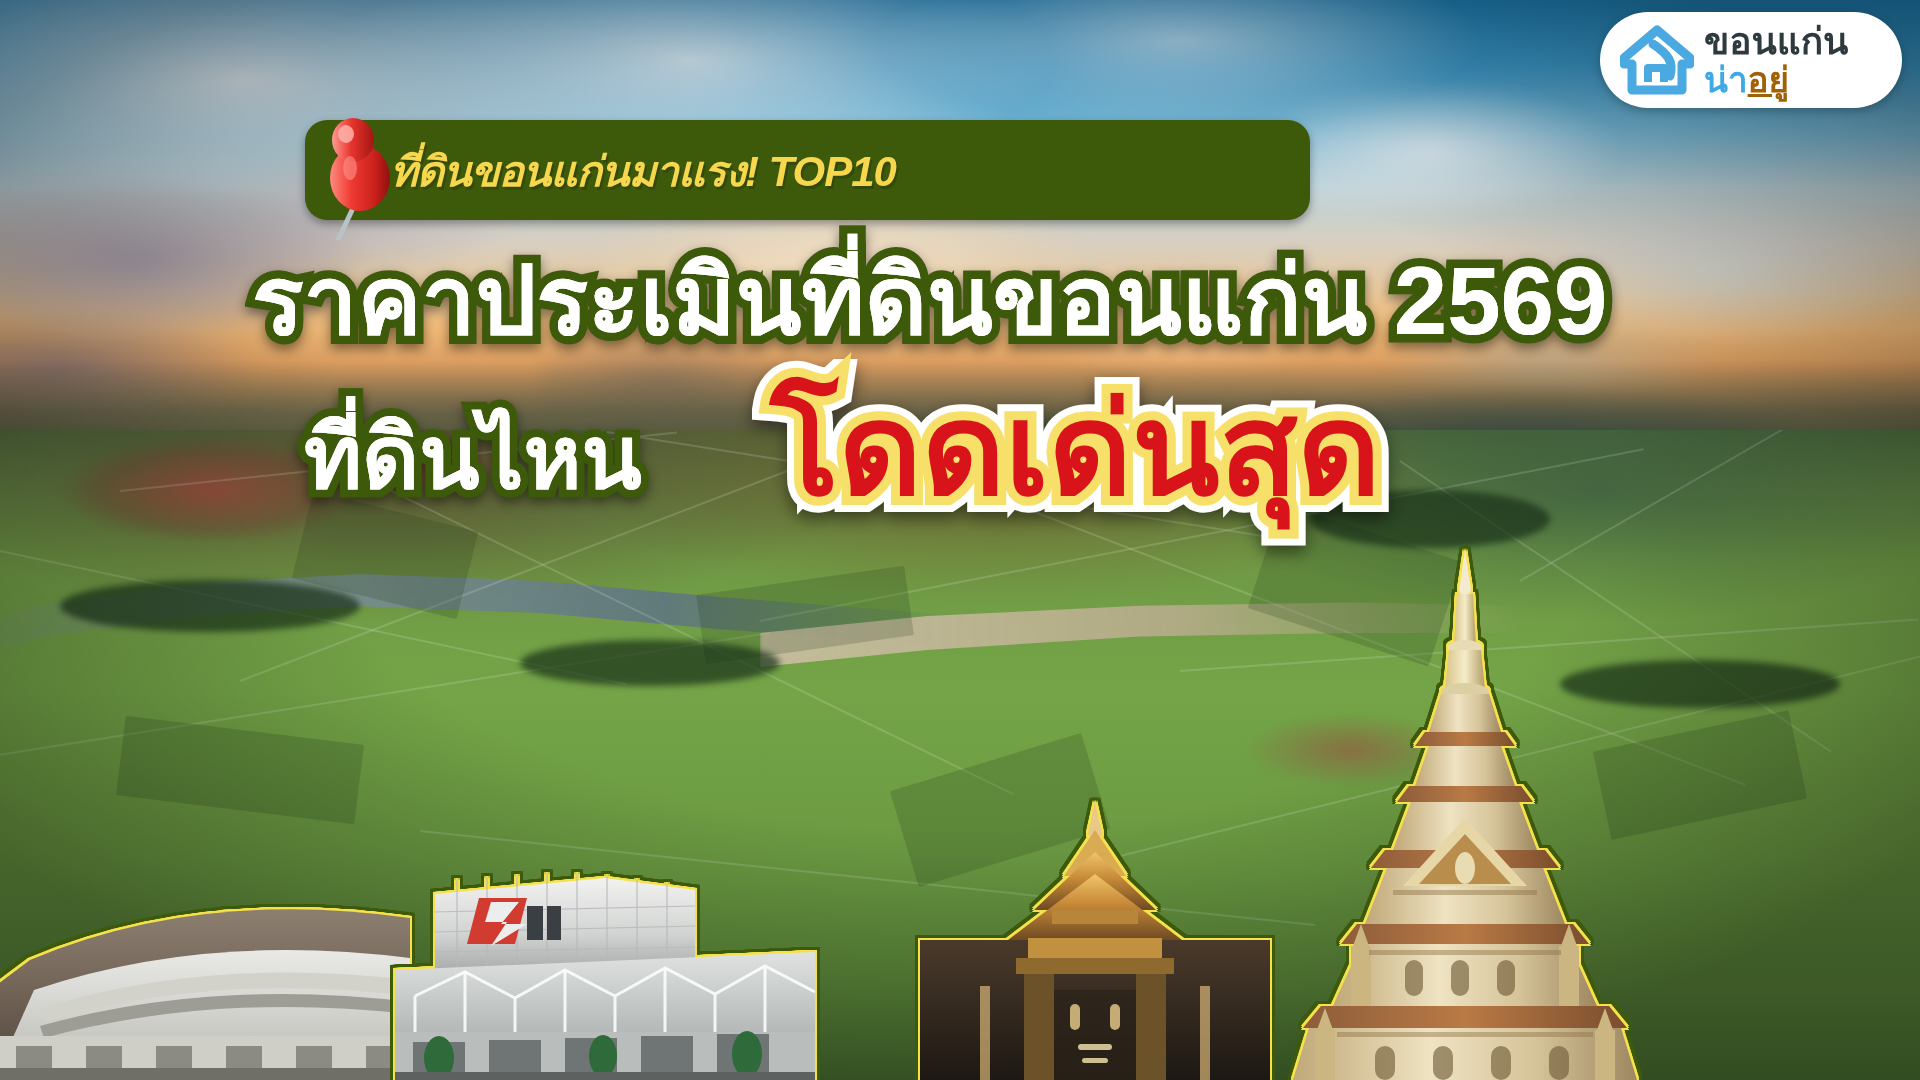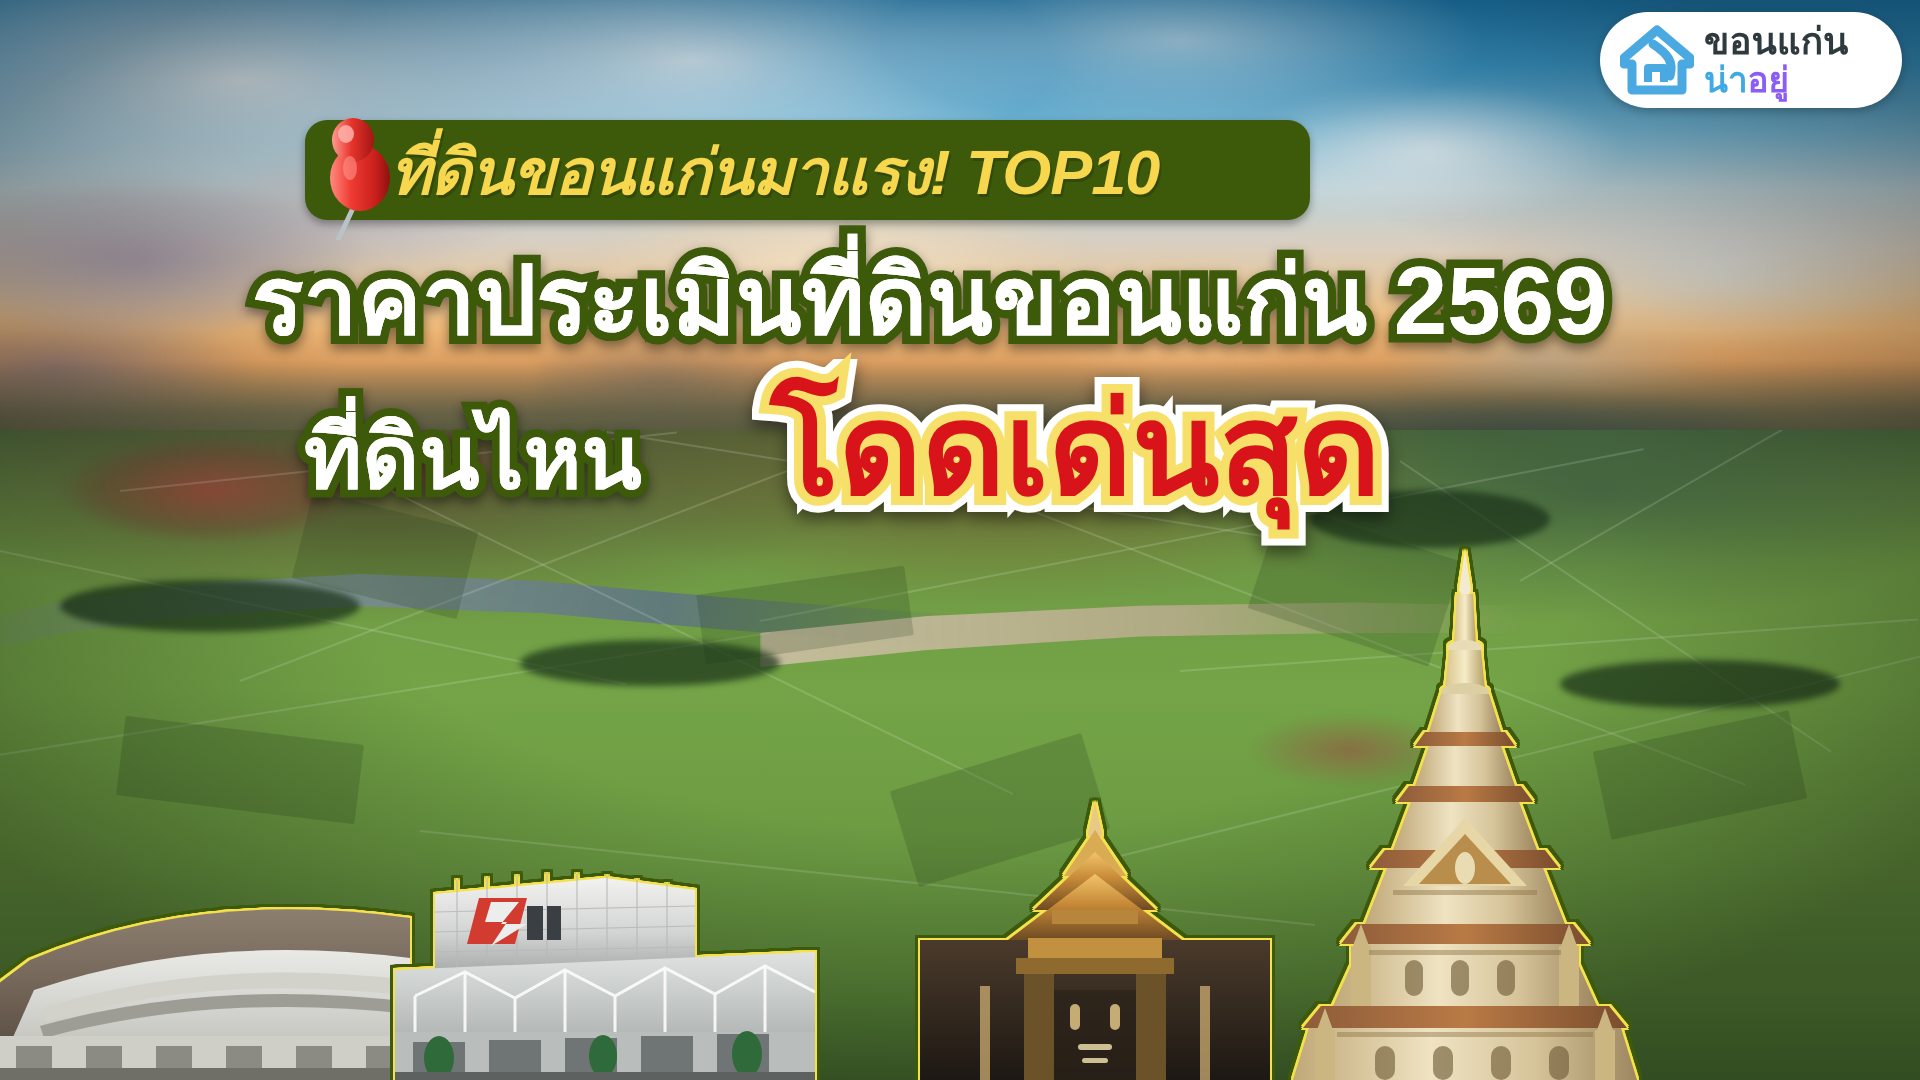--- a/index.html
+++ b/index.html
@@ -125,34 +125,34 @@
     display:flex;align-items:center;gap:10px;
     padding:0 22px 0 20px;box-sizing:border-box;
   }
   .logo-mark{width:74px;height:72px;flex:0 0 auto;}
   .logo-words{display:flex;flex-direction:column;line-height:1;}
   .logo-line1{
     font-size:37px;font-weight:700;color:#2f3a3f;letter-spacing:0px;
   }
   .logo-line2{font-size:35px;font-weight:700;line-height:1;margin-top:2px;}
   .logo-line2 .blue{color:#3ea9e5;}
-  .logo-line2 .green{color:#8b5cf6;}
+  .logo-line2 .green{color:#a16207;text-decoration:underline;}
 
   
   .ribbon{
     position:absolute;left:305px;top:120px;
     width:1005px;height:100px;
     background:#3d5a0b;
     border-radius:22px;
     box-shadow:0 4px 9px rgba(0,0,0,.35);
   }
   .ribbon-text{
     position:absolute;left:390px;top:130px;
     width:940px;height:84px;
-    font-size:63px;font-weight:700;font-style:italic;
+    font-size:42px;font-weight:700;font-style:italic;
     color:#f7d74e;
     letter-spacing:-1px;
     white-space:nowrap;
     text-shadow:2px 3px 0 rgba(0,0,0,.18);
     line-height:84px;
   }
   .pin{
     position:absolute;left:312px;top:110px;width:90px;height:130px;
   }
 

